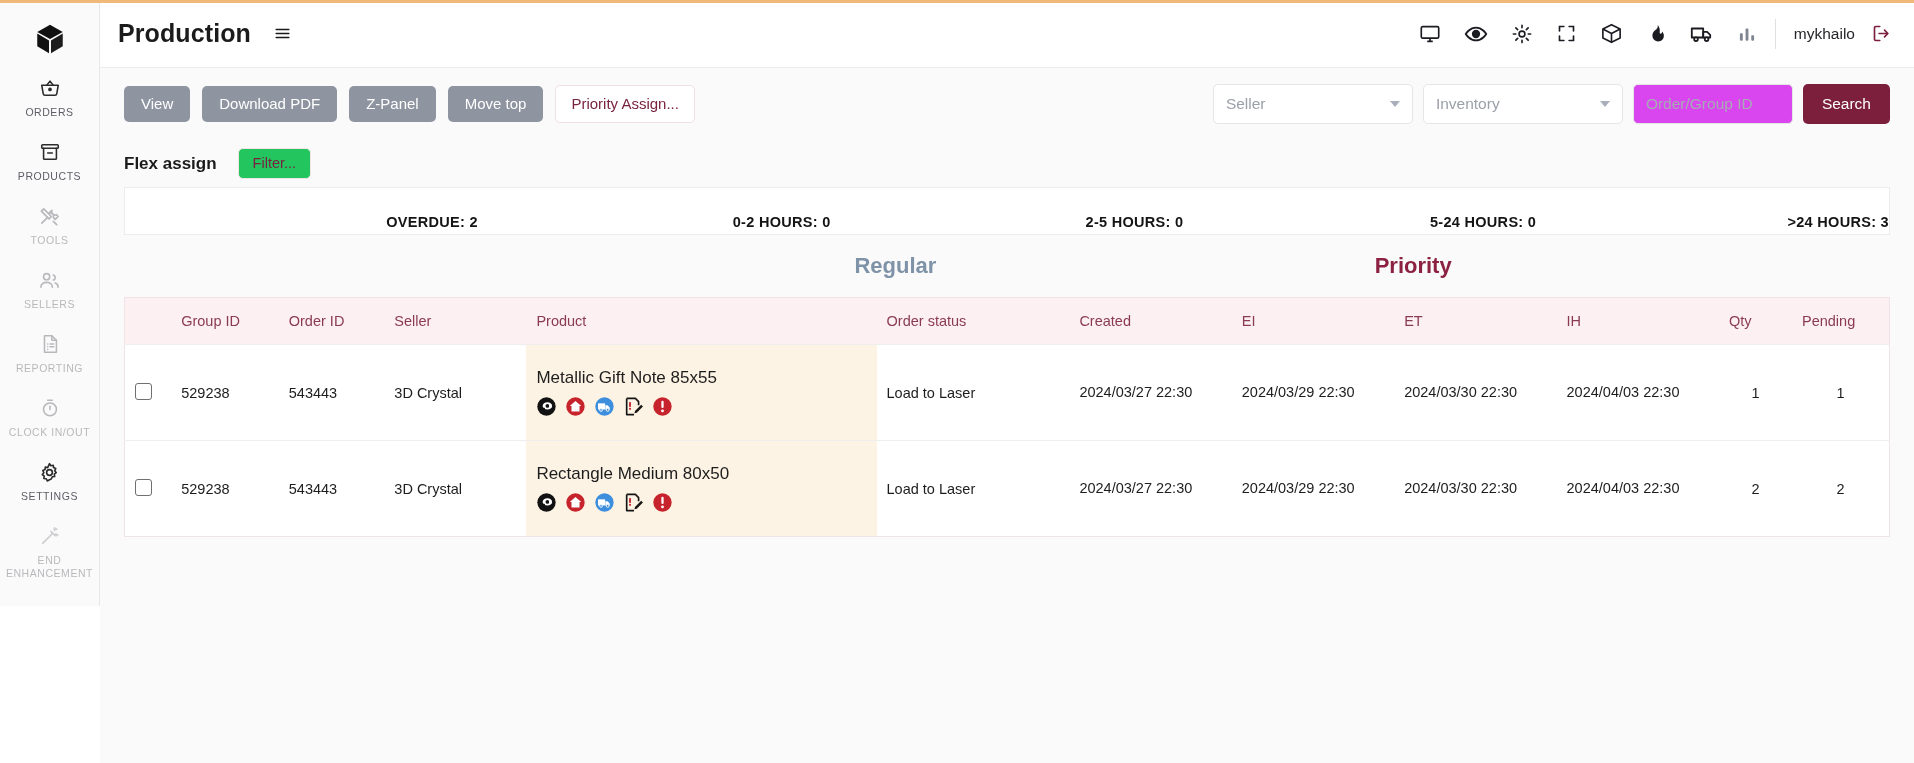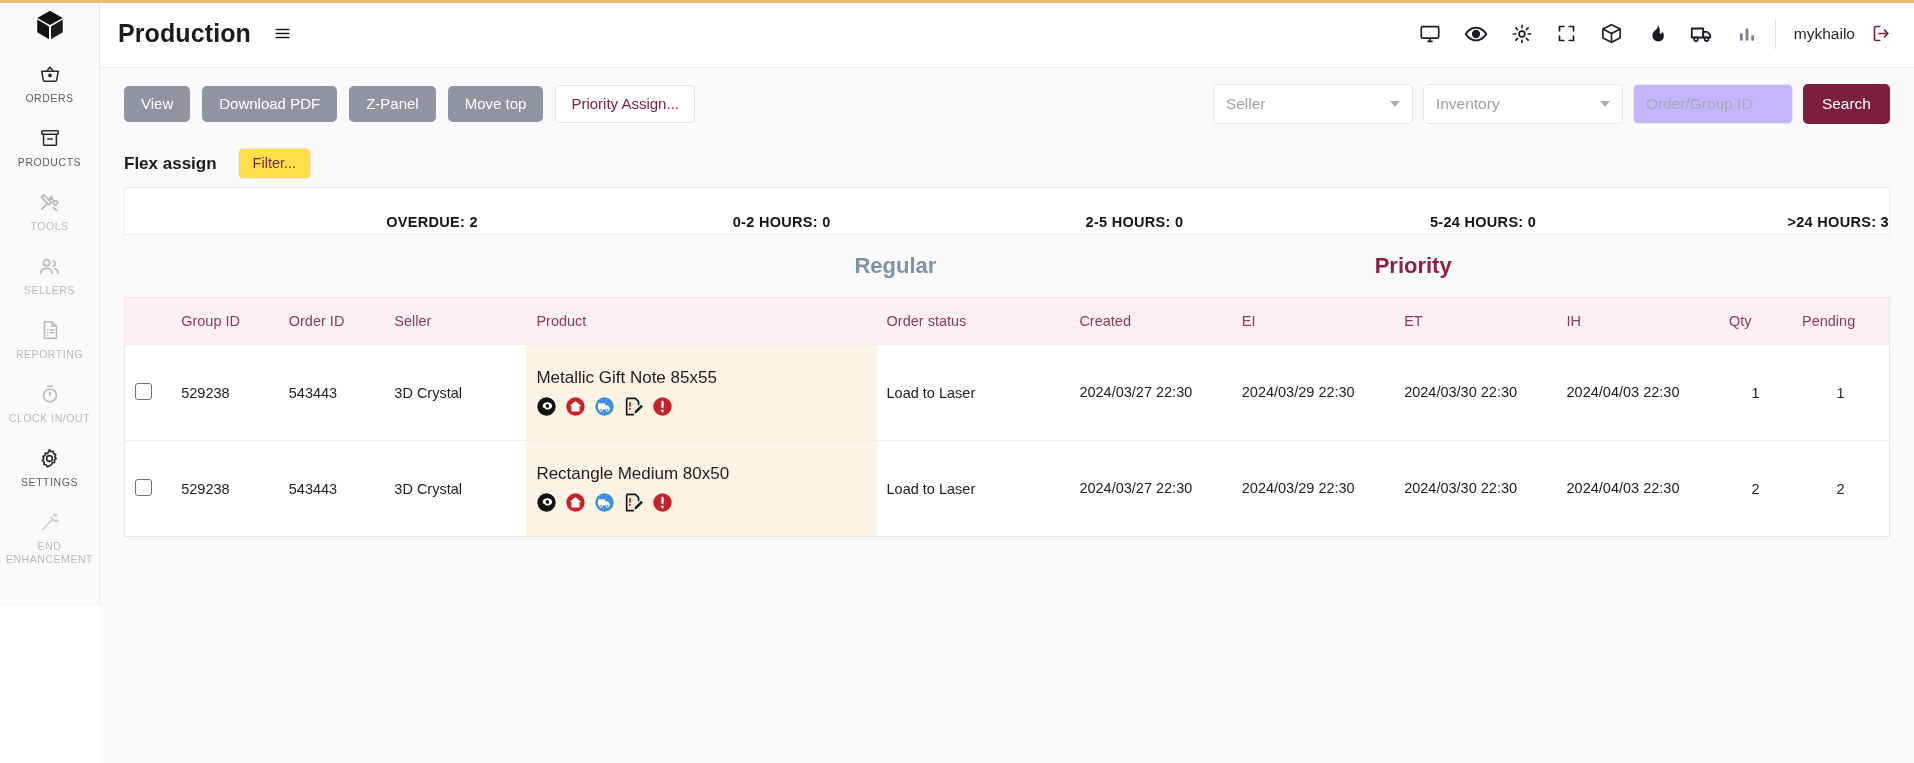--- a/index.html
+++ b/index.html
@@ -16,20 +16,21 @@
     position: absolute; left: 0; top: 0; width: 1914px; height: 3px;
     background: #f0b97a; z-index: 40;
   }
 
   
   .sidebar {
     width: 100px; min-width: 100px; height: 606px;
     background: #fafafa;
     border-right: 1px solid #e8e8e8;
     display: flex; flex-direction: column; align-items: center;
+    padding-top: 14px;
     z-index: 20;
   }
   .logo-box { width: 100%; height: 50px; display: flex; align-items: center; justify-content: center; }
   .logo-box svg { display: block; }
   .nav-item {
     width: 100%; padding: 11px 4px 9px 4px;
     display: flex; flex-direction: column; align-items: center; justify-content: center;
     cursor: pointer; text-decoration: none;
   }
   .nav-item .ico { height: 26px; display: flex; align-items: center; justify-content: center; }
@@ -76,39 +77,39 @@
   .tb-spacer { flex: 1; }
   .select-box {
     width: 200px; height: 40px; background: #ffffff;
     border: 1px solid #e6e6e6; border-radius: 5px;
     display: flex; align-items: center; padding: 0 12px;
     margin-left: 10px; cursor: pointer;
   }
   .select-box .sel-text { flex: 1; font-size: 15.5px; color: #9b9fa8; }
   .caret { width: 0; height: 0; border-left: 5px solid transparent; border-right: 5px solid transparent; border-top: 6px solid #aab0ba; }
   .text-input {
-    width: 160px; height: 40px; background: #c4b5fd; border: 1px solid #e6e6e6;
+    width: 160px; height: 40px; background: #d946ef; border: 1px solid #e6e6e6;
     border-radius: 5px; padding: 0 12px; margin-left: 10px;
     font-size: 15.5px; color: #3b3b3b; font-family: "Liberation Sans", sans-serif;
   }
   .text-input::placeholder { color: #a7abb3; }
   .btn-search {
     background: #7b1f3c; color: #ffffff; border: none; border-radius: 5px;
     font-size: 15.5px; font-family: "Liberation Sans", sans-serif;
     padding: 10px 19px; margin-left: 10px; cursor: pointer; line-height: 20px;
   }
 
   
   .flexrow {
     height: 47px; min-height: 47px; background: #fafafa;
     display: flex; align-items: center; padding: 0 24px;
   }
   .flex-title { font-size: 17px; font-weight: bold; color: #1b1b1b; margin-right: 21px; }
   .btn-filter {
-    background: #fde047; color: #7a2340; border: 1px solid #f2e3e7;
+    background: #22c55e; color: #7a2340; border: 1px solid #f2e3e7;
     border-radius: 5px; font-size: 14.5px; font-family: "Liberation Sans", sans-serif;
     padding: 6px 14px; cursor: pointer; line-height: 17px;
   }
 
   
   .content { flex: 1; background: #fafafa; padding: 0 24px; overflow: hidden; }
 
   
   .hours-strip {
     background: #ffffff; border: 1px solid #ececec;

